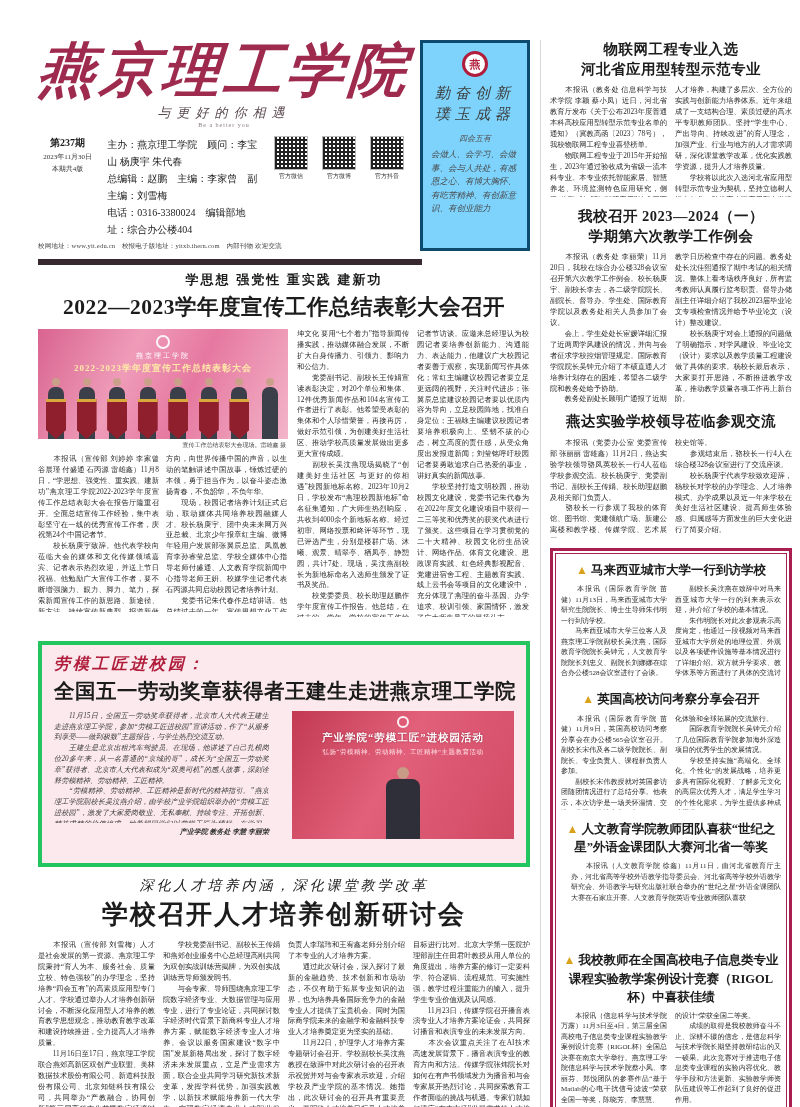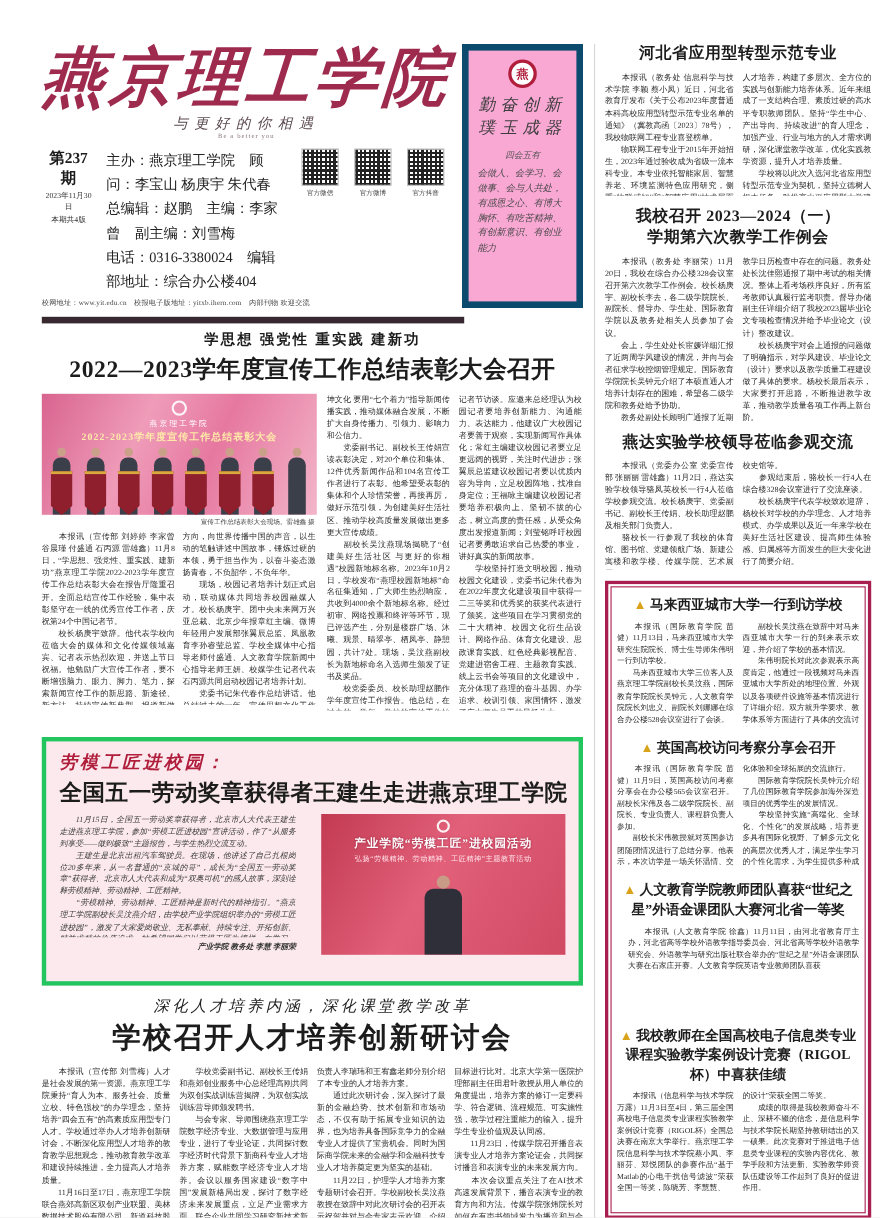--- a/index.html
+++ b/index.html
@@ -20,36 +20,36 @@
   .masthead-title {
     font-family:"DejaVu Serif", serif; font-weight:bold; font-style:italic;
     color:#9e2a4e; font-size:58px; line-height:1.05; letter-spacing:4px;
     transform:skewX(-4deg); white-space:nowrap;
   }
   .masthead-slogan { text-align:center; color:#5a4a50; margin-top:2px; }
   .masthead-slogan .cn { font-size:13px; font-style:italic; letter-spacing:6px; }
   .masthead-slogan .en { font-size:6px; display:block; color:#8a7a80; letter-spacing:1px; }
   .header-info { display:flex; align-items:flex-start; gap:10px; margin-top:8px; }
   .issue-box { width:86px; text-align:center; }
-  .issue-no { font-size:14px; font-weight:bold; }
+  .issue-no { font-size:10px; font-weight:bold; }
   .issue-date,.issue-pages { font-size:7px; color:#333; margin-top:2px; }
-  .staff { font-size:13px; line-height:1.7; color:#222; }
+  .staff { font-size:10px; line-height:1.7; color:#222; }
   .qr-row { display:flex; gap:10px; margin-left:auto; margin-right:4px; }
   .qr { width:38px; text-align:center; }
   .qr-img {
     width:34px; height:34px; margin:0 auto; border:1px solid #bbb;
     background:
       repeating-linear-gradient(0deg,#222 0 2px,transparent 2px 4px),
       repeating-linear-gradient(90deg,#222 0 2px,#fff 2px 4px);
   }
   .qr-label { font-size:6px; margin-top:2px; color:#333; }
   .head-footline { font-size:6.5px; color:#444; margin-top:4px; letter-spacing:.2px; }
   .motto-box {
-    width:120px; border:6px solid #0c4a6e; padding:8px 8px 6px; text-align:center;
-    background:#f9a8d4;
+    width:120px; border:3px solid #0c4a6e; padding:8px 8px 6px; text-align:center;
+    background:#7dd3fc;
   }
   .logo-ring {
     width:26px; height:26px; border:3px solid #b01e3c; border-radius:50%;
     margin:0 auto 6px; position:relative; background:#fff;
   }
   .logo-ring::after {
     content:"燕"; position:absolute; inset:0; font-size:11px; color:#b01e3c;
     display:flex; align-items:center; justify-content:center; font-weight:bold;
   }
   .motto-line { font-size:15px; font-style:italic; letter-spacing:5px; color:#3c3c3c; line-height:1.4; }
@@ -272,20 +272,21 @@
 　　本次会议重点关注了在AI技术高速发展背景下，播音表演专业的教育方向和方法。传媒学院张炜院长对如何在有声书领域发力为播音和与会专家展开热烈讨论，共同探索教育工作者面临的挑战与机遇。专家们就如何适应“有声市场”发展需求的人才培养策略展开深入研讨，就课程设置的合理性、实践教学的实施情况以及师资队伍建设等议题，专家们提出了针对当前教学目标和行业需求的建议。
 　　研讨会的召开，为人才培养方案的修订提供了新思路。燕京理工学院依托产业学院平台，多措并举开辟人才培养新路径，深化人才培养的内涵，推进人才培养工作的优化与升级，促进了人才的培养及发展。</div>
         </div>
       </div>
     </div>
 
     <div class="right-region">
 
       <div class="r-article">
         <div class="r-headline">
+          <div>物联网工程专业入选</div>
           <div>河北省应用型转型示范专业</div>
         </div>
         <div class="twocol h110">
           <div class="bodytext">　　本报讯（教务处 信息科学与技术学院 李颖 蔡小凤）近日，河北省教育厅发布《关于公布2023年度普通本科高校应用型转型示范专业名单的通知》（冀教高函〔2023〕78号），我校物联网工程专业喜登榜单。
 　　物联网工程专业于2015年开始招生，2023年通过验收成为省级一流本科专业。本专业依托智能家居、智慧养老、环境监测特色应用研究，侧重“物联感知”和“智慧应用”技术层面的</div>
           <div class="bodytext">人才培养，构建了多层次、全方位的实践与创新能力培养体系。近年来组成了一支结构合理、素质过硬的高水平专职教师团队。坚持“学生中心、产出导向、持续改进”的育人理念，加强产业、行业与地方的人才需求调研，深化课堂教学改革，优化实践教学资源，提升人才培养质量。
 　　学校将以此次入选河北省应用型转型示范专业为契机，坚持立德树人根本任务，助推高水平应用型大学建设。</div>
         </div>
       </div>
 

